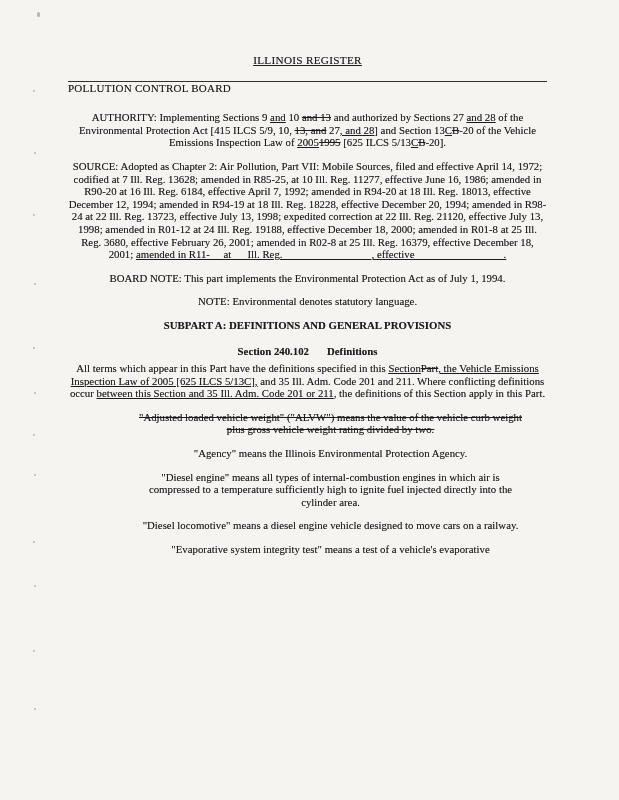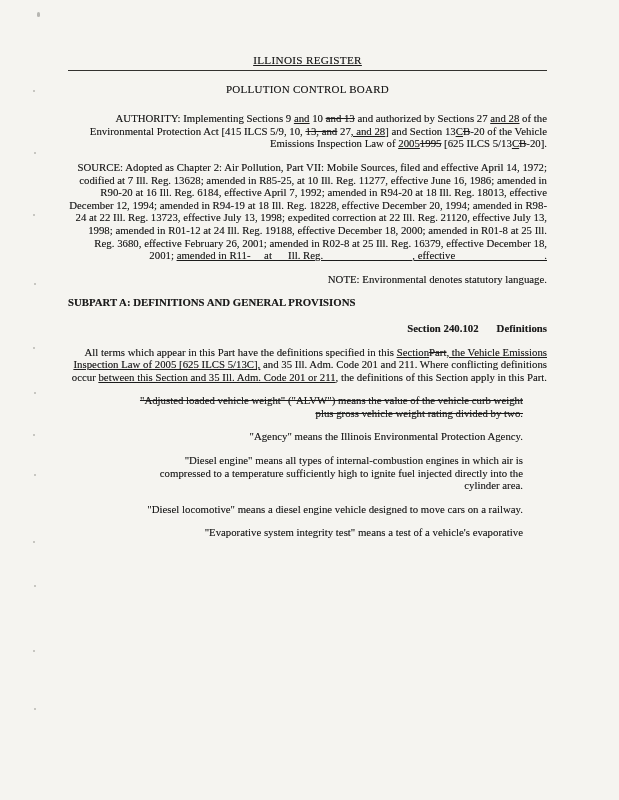--- a/index.html
+++ b/index.html
@@ -16,33 +16,33 @@
     color:#1c1c1c;
     font-size:10.8px;line-height:12.6px;
     text-shadow:0 0 .35px rgba(20,20,20,.45);
   }
   .artifact{
     position:absolute;background:#5a5a56;border-radius:50%;
     width:2px;height:2px;opacity:.4;
   }
   .header{
     border-bottom:1.3px solid #33322f;
-    text-align:center;padding-bottom:3px;margin-bottom:12px;
+    text-align:center;padding-bottom:14px;margin-bottom:0;
   }
   .header-title{
     font-size:11.2px;letter-spacing:.3px;
     text-decoration:underline;
   }
   .center-title{
-    text-align:center;margin-bottom:17px;
+    margin-bottom:17px;
     font-size:11px;letter-spacing:.25px;
   }
-  .p{margin:0 0 11px 0;text-align:right;}
-  .center-bold{text-align:left;font-weight:bold;margin-bottom:13px;}
-  .section{font-weight:bold;margin-bottom:11px;}
+  .p{margin:0 0 11px 0;text-align:center;}
+  .center-bold{text-align:center;font-weight:bold;margin-bottom:13px;}
+  .section{font-weight:bold;margin-bottom:5px;}
   .indent{margin-left:70px;margin-right:24px;}
   .u{text-decoration:underline;}
   .d{text-decoration:line-through;}
   .b{font-weight:bold;}
   .tab{margin-left:18px;}
 </style>
 </head>
 <body>
 
 <div class="page">
@@ -64,20 +64,21 @@
   <div class="header">
     <span class="header-title">ILLINOIS REGISTER</span>
   </div>
 
   <div class="center-title">POLLUTION CONTROL BOARD</div>
 
 
   <div id="doc-body">
       <div class="p para"><span>AUTHORITY: Implementing Sections 9 </span><span class="u">and</span><span> 10 </span><span class="d">and 13</span><span> and authorized by Sections 27 </span><span class="u">and 28</span><span> of the Environmental Protection Act [415 ILCS 5/9, 10, </span><span class="d">13, and</span><span> 27</span><span class="u">, and 28</span><span>] and Section 13</span><span class="u">C</span><span class="d">B</span><span>-20 of the Vehicle Emissions Inspection Law of </span><span class="u">2005</span><span class="d">1995</span><span> [625 ILCS 5/13</span><span class="u">C</span><span class="d">B</span><span>-20].</span></div>
       <div class="p para"><span>SOURCE: Adopted as Chapter 2: Air Pollution, Part VII: Mobile Sources, filed and effective April 14, 1972; codified at 7 Ill. Reg. 13628; amended in R85-25, at 10 Ill. Reg. 11277, effective June 16, 1986; amended in R90-20 at 16 Ill. Reg. 6184, effective April 7, 1992; amended in R94-20 at 18 Ill. Reg. 18013, effective December 12, 1994; amended in R94-19 at 18 Ill. Reg. 18228, effective December 20, 1994; amended in R98-24 at 22 Ill. Reg. 13723, effective July 13, 1998; expedited correction at 22 Ill. Reg. 21120, effective July 13, 1998; amended in R01-12 at 24 Ill. Reg. 19188, effective December 18, 2000; amended in R01-8 at 25 Ill. Reg. 3680, effective February 26, 2001; amended in R02-8 at 25 Ill. Reg. 16379, effective December 18, 2001; </span><span class="u">amended in R11-__ at __ Ill. Reg. ________________, effective ________________.</span></div>
+      <div class="p para"><span>BOARD NOTE: This part implements the Environmental Protection Act as of July 1, 1994.</span></div>
       <div class="p para"><span>NOTE: Environmental denotes statutory language.</span></div>
       <div class="p center-bold"><span class="b">SUBPART A: DEFINITIONS AND GENERAL PROVISIONS</span></div>
       <div class="p section"><span class="b">Section 240.102</span><span class="b tab">Definitions</span></div>
       <div class="p para"><span>All terms which appear in this Part have the definitions specified in this </span><span class="u">Section</span><span class="d">Part</span><span class="u">, the Vehicle Emissions Inspection Law of 2005 [625 ILCS 5/13C],</span><span> and 35 Ill. Adm. Code 201 and 211. Where conflicting definitions occur </span><span class="u">between this Section and 35 Ill. Adm. Code 201 or 211</span><span>, the definitions of this Section apply in this Part.</span></div>
       <div class="p indent"><span class="d">"Adjusted loaded vehicle weight" ("ALVW") means the value of the vehicle curb weight plus gross vehicle weight rating divided by two.</span></div>
       <div class="p indent"><span>"Agency" means the Illinois Environmental Protection Agency.</span></div>
       <div class="p indent"><span>"Diesel engine" means all types of internal-combustion engines in which air is compressed to a temperature sufficiently high to ignite fuel injected directly into the cylinder area.</span></div>
       <div class="p indent"><span>"Diesel locomotive" means a diesel engine vehicle designed to move cars on a railway.</span></div>
       <div class="p indent"><span>"Evaporative system integrity test" means a test of a vehicle's evaporative</span></div>
     </div>

